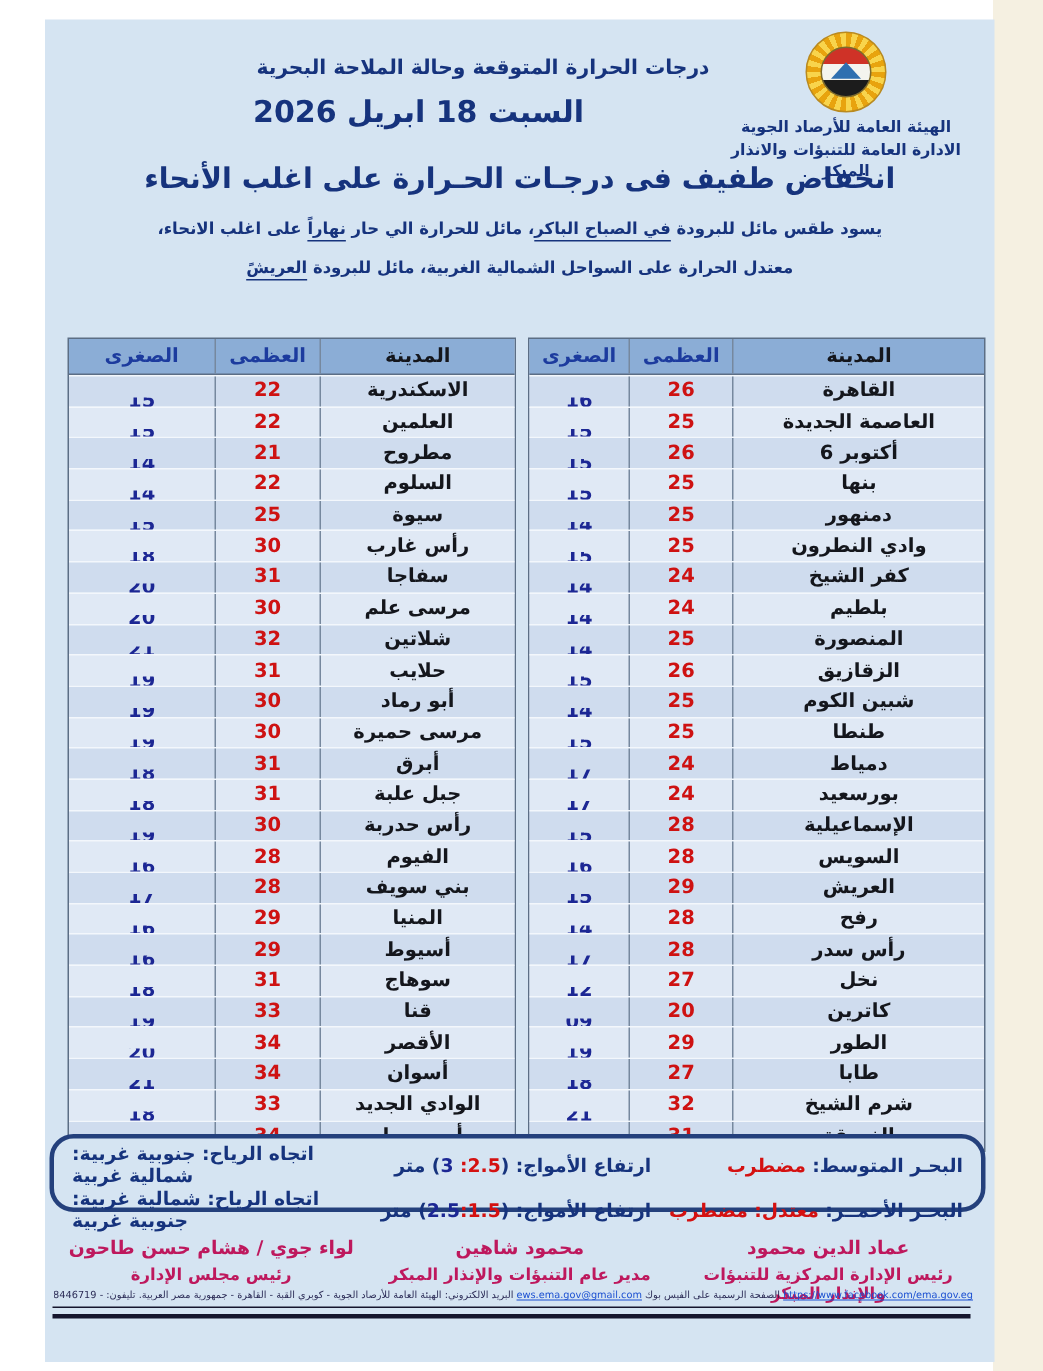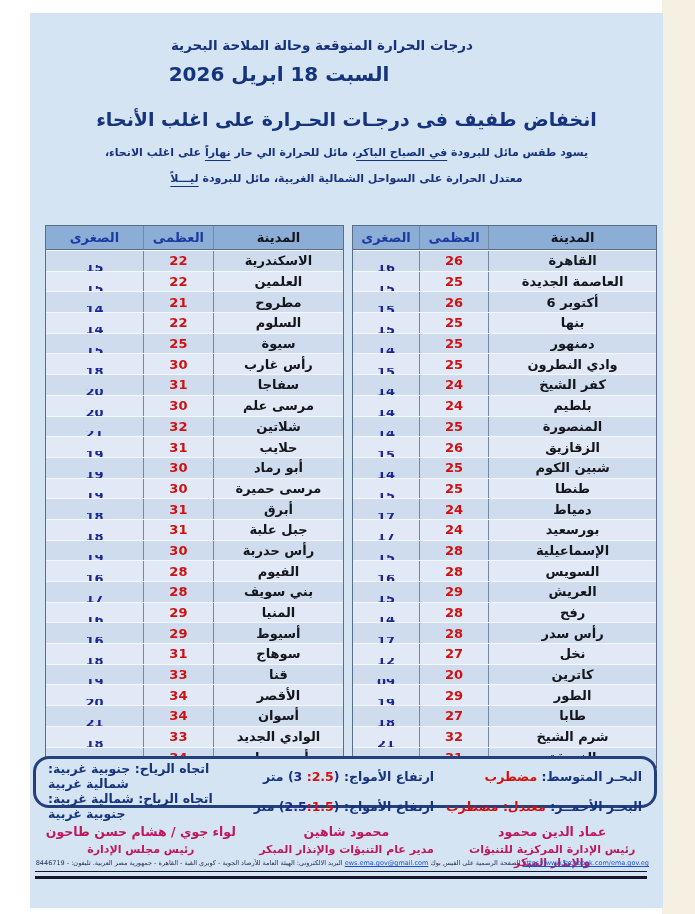--- a/index.html
+++ b/index.html
@@ -76,29 +76,38 @@
   .rule{position:absolute;top:858px;left:5px;width:612px;height:4px;
         border-top:1px solid #15152d;border-bottom:3px solid #15152d;}
 </style>
 </head>
 <body>
 
 <div class="canvas">
   <div class="side-strip"></div>
   <div class="page">
 
+    <div class="org">
+      <div class="logo">
+        <div class="logo-inner">
+          <div class="logo-mountain"></div>
+        </div>
+      </div>
+      <div class="org-line">الهيئة العامة للأرصاد الجوية</div>
+      <div class="org-line">الادارة العامة للتنبؤات والانذار المبكر</div>
+    </div>
     <div class="title-block">
       <div class="doc-title">درجات الحرارة المتوقعة وحالة الملاحة البحرية</div>
       <div class="doc-date">السبت 18 ابريل 2026</div>
     </div>
 
     <div class="headline">انخفاض طفيف فى درجـات الحـرارة على اغلب الأنحاء</div>
     <div class="forecast">
       <span>يسود طقس مائل للبرودة </span><span class="u">في الصباح الباكر</span><span>، مائل للحرارة الي حار </span><span class="u">نهاراً</span><span> على اغلب الانحاء،</span><br>
-      <span>معتدل الحرارة على السواحل الشمالية الغربية، مائل للبرودة </span><span class="u">ليـــلاً</span>
+      <span>معتدل الحرارة على السواحل الشمالية الغربية، مائل للبرودة </span><span class="u">العريشً</span>
     </div>
 
     <div class="wtable table-right">
       <div class="thead">
         <div class="cell h-city">المدينة</div>
         <div class="cell h-max">العظمى</div>
         <div class="cell h-min">الصغرى</div>
       </div>
     <div class="trow odd">
           <div class="cell city">القاهرة</div>

